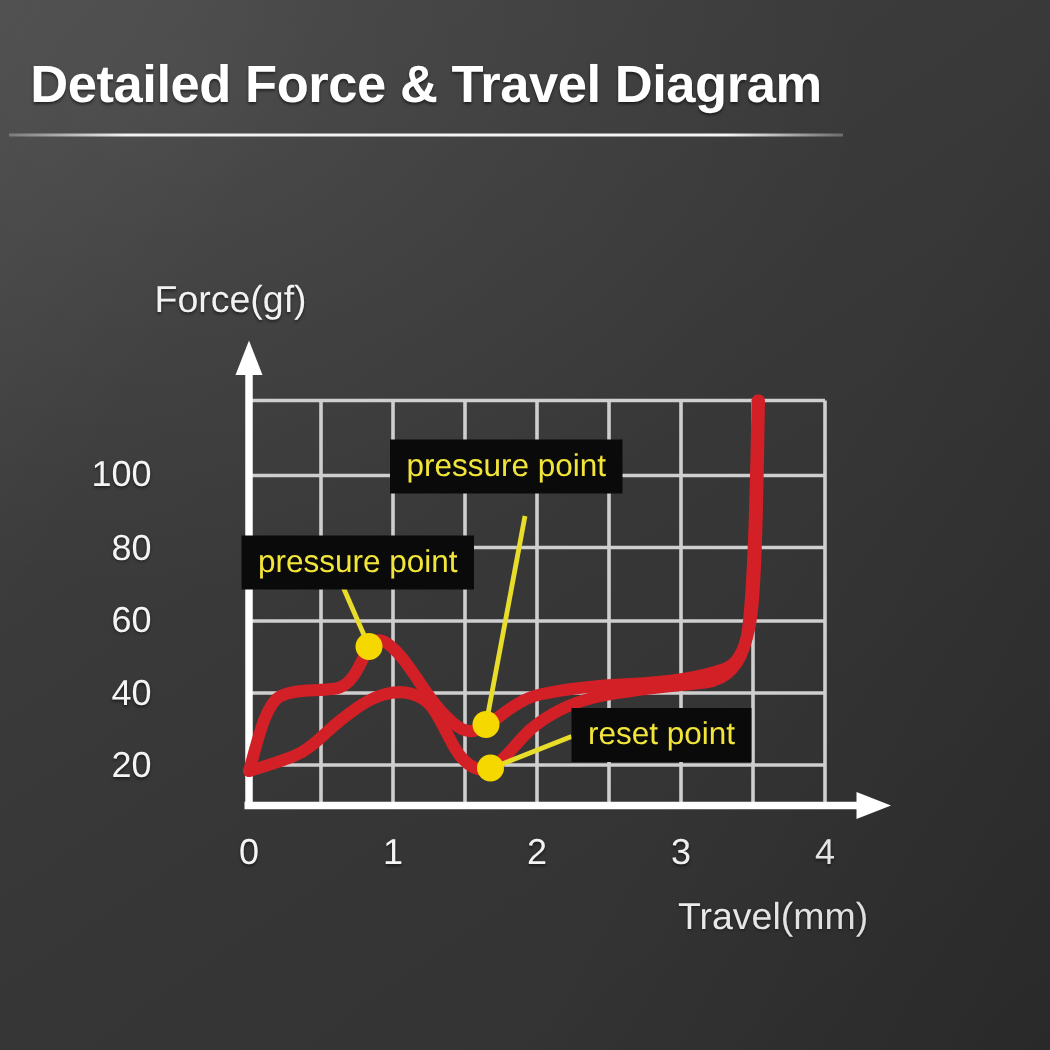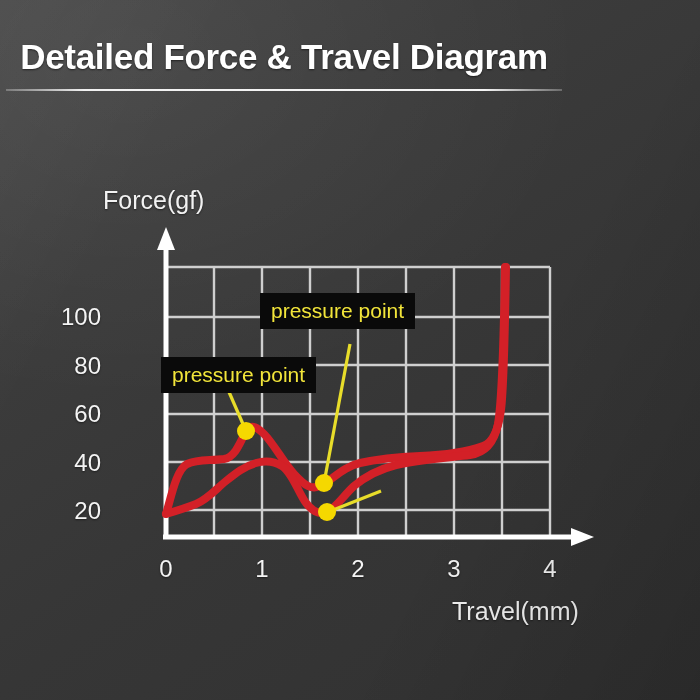--- a/index.html
+++ b/index.html
@@ -180,14 +180,15 @@
   <div class="tick-label y-tick" style="left:45px; top:497px;">20</div>
 
   <div class="tick-label x-tick" style="left:151px; top:555px;">0</div>
   <div class="tick-label x-tick" style="left:247px; top:555px;">1</div>
   <div class="tick-label x-tick" style="left:343px; top:555px;">2</div>
   <div class="tick-label x-tick" style="left:439px; top:555px;">3</div>
   <div class="tick-label x-tick" style="left:535px; top:555px;">4</div>
 
   <div class="callout" style="left:260px; top:293px;">pressure point</div>
   <div class="callout" style="left:161px; top:357px;">pressure point</div>
+  <div class="callout" style="left:381px; top:472px;">reset point</div>
 
 </div>
 
 </body></html>

